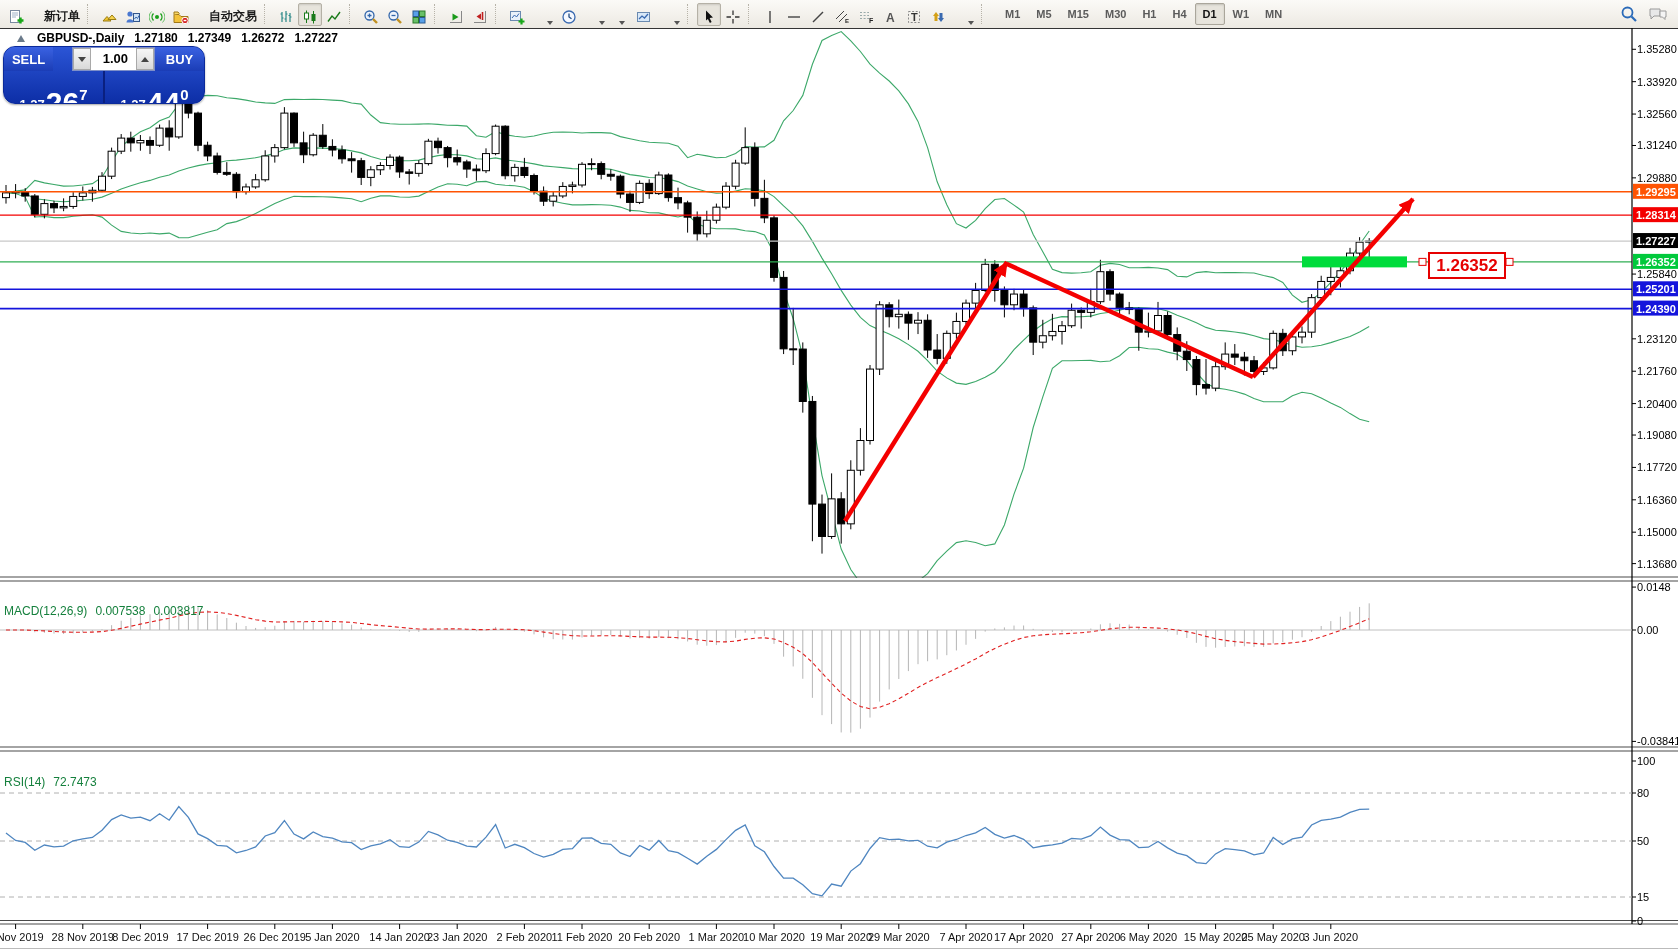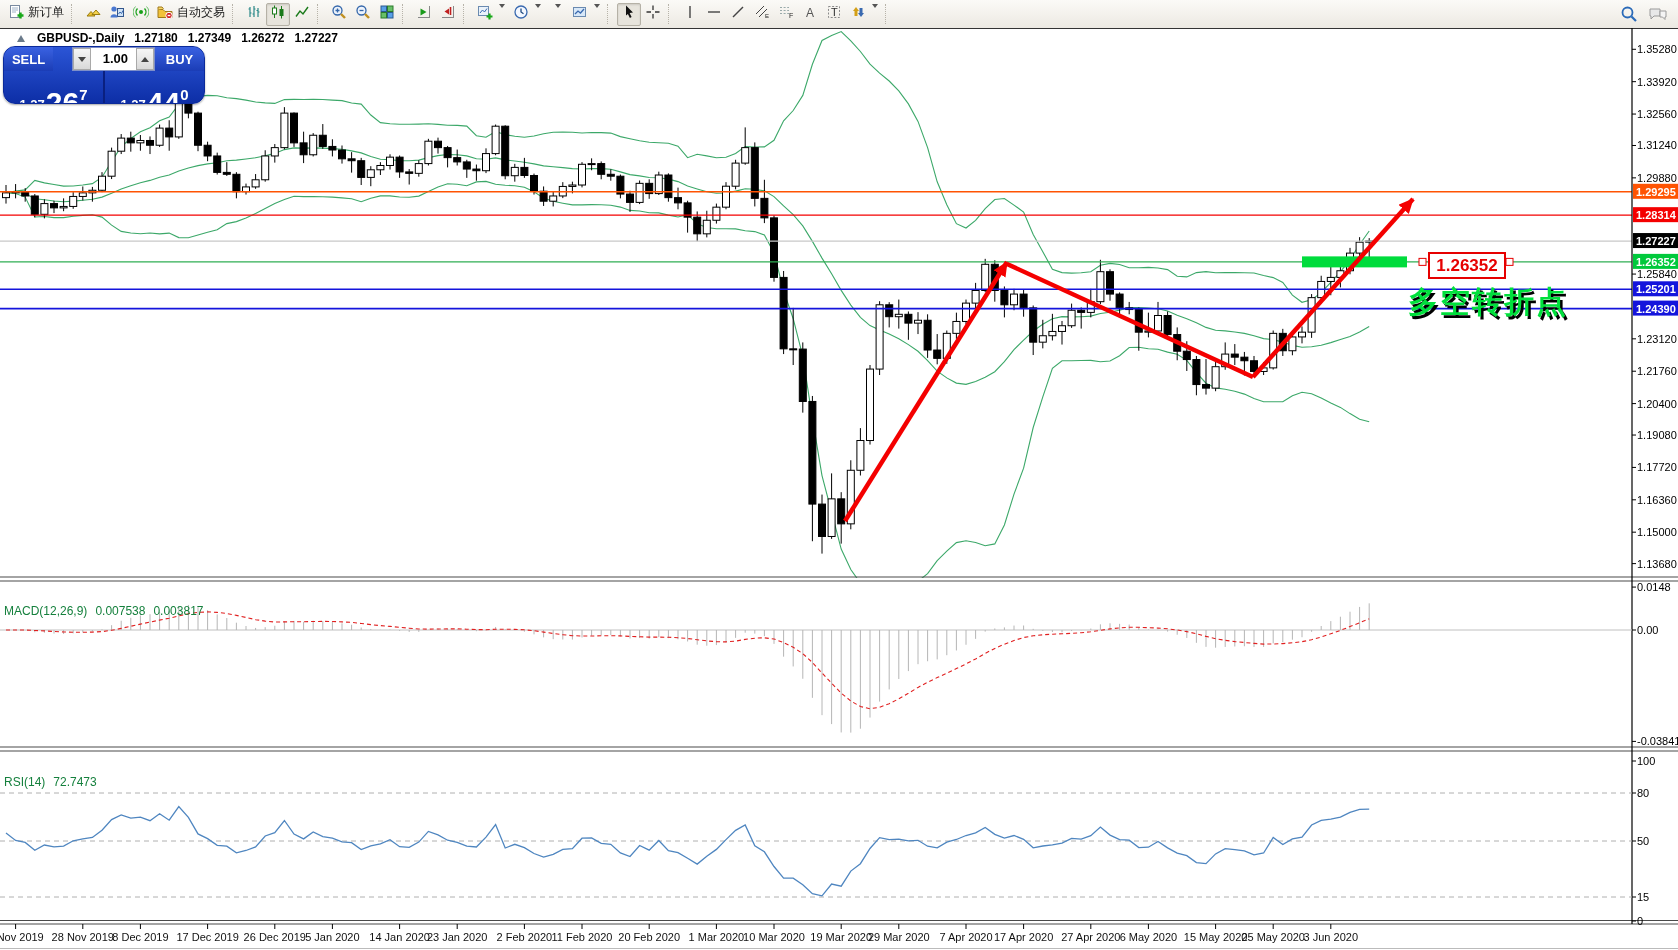--- a/index.html
+++ b/index.html
@@ -1,21 +1,21 @@
 <!DOCTYPE html>
 <html><head>
 <meta charset="utf-8">
 <style>
   html,body{margin:0;padding:0;background:#fff;}
   .app{position:relative;width:1678px;height:950px;overflow:hidden;font-family:"Liberation Sans",sans-serif;background:#fff;}
   
   .toolbar{position:absolute;left:0;top:0;width:1678px;height:28px;box-sizing:border-box;
     background:linear-gradient(#fbfaf7,#ecE9e2);display:flex;align-items:center;padding:0 4px;z-index:5;}
-  .tb-btn{height:23px;min-width:23px;display:flex;align-items:flex-start;justify-content:center;gap:4px;
-    padding:0 3px;border:1px solid transparent;border-radius:2px;font-size:12px;color:#222;box-sizing:border-box;}
+  .tb-btn{height:23px;min-width:23px;display:flex;align-items:flex-end;justify-content:center;gap:20px;
+    padding:0 3px;border:1px solid transparent;border-radius:2px;font-size:12px;color:#222;box-sizing:border-box;font-weight:bold;}
   .tb-btn.pressed{background:#e7e4dc;border-color:#b5b1a6;box-shadow:inset 0 1px 2px rgba(0,0,0,.12);}
   .tb-sep{width:6px;height:20px;margin:0 3px;border-left:1px dotted #b7b3a9;}
   .tb-label{font-size:12px;color:#1a1a1a;white-space:nowrap;}
   .dd{width:0;height:0;border-left:3px solid transparent;border-right:3px solid transparent;border-top:4px solid #555;margin-left:2px;}
   .ti{display:block;}
   .tf-group{display:flex;align-items:center;margin-left:6px;}
   .tf-btn{font-weight:bold;font-size:11px;color:#5b5b5b;padding:4px 7px;border:1px solid transparent;border-radius:2px;}
   .tf-btn.active{background:#e7e4dc;border-color:#aaa69b;box-shadow:inset 0 1px 2px rgba(0,0,0,.15);color:#111;}
   .tb-right{margin-left:auto;display:flex;align-items:center;gap:10px;padding-right:6px;}
   
@@ -226,20 +226,31 @@
         </svg>
     </div>
     <div class="tb-btn">
       <svg class="ti" width="16" height="16">
           <path d="M5 3l3 4H6.5V12h-3V7H2z" fill="#d4a017" transform="translate(1,0)"></path>
           <path d="M13 13l-3-4h1.5V4h3v5H16z" fill="#3a6ab0" transform="translate(-2,0)"></path>
         </svg>
       <span class="dd"></span>
     </div>
     <div class="tb-sep"></div>
+    <div class="tf-group" id="tfgroup">
+        <div class="tf-btn">M1</div>
+        <div class="tf-btn">M5</div>
+        <div class="tf-btn">M15</div>
+        <div class="tf-btn">M30</div>
+        <div class="tf-btn">H1</div>
+        <div class="tf-btn">H4</div>
+        <div class="tf-btn active">D1</div>
+        <div class="tf-btn">W1</div>
+        <div class="tf-btn">MN</div>
+      </div>
     <div class="tb-right">
       <svg class="ti" width="18" height="18">
           <circle cx="7.5" cy="7.5" r="5" fill="none" stroke="#2a6ab8" stroke-width="1.8"></circle>
           <line x1="11.5" y1="11.5" x2="16" y2="16" stroke="#2a6ab8" stroke-width="2.2"></line>
         </svg>
       <svg class="ti" width="20" height="18">
           <path d="M2 4h10v7H6l-3 3v-3H2z" fill="#e8e8e8" stroke="#9a9a9a"></path>
           <path d="M12 6h6v6h-1v2.5L14.5 12H12z" fill="#f4f4f4" stroke="#9a9a9a"></path>
         </svg>
     </div>
@@ -871,16 +882,15 @@
   <div class="ind-label macd-label">
     <span>MACD(12,26,9)</span>
     <span>0.007538</span>
     <span>0.003817</span>
   </div>
   <div class="ind-label rsi-label">
     <span>RSI(14)</span>
     <span>72.7473</span>
   </div>
 
-  <div class="cn-note">多空转折点</div>
   <div class="price-callout">1.26352</div>
 
 </div>
 
 </body></html>

